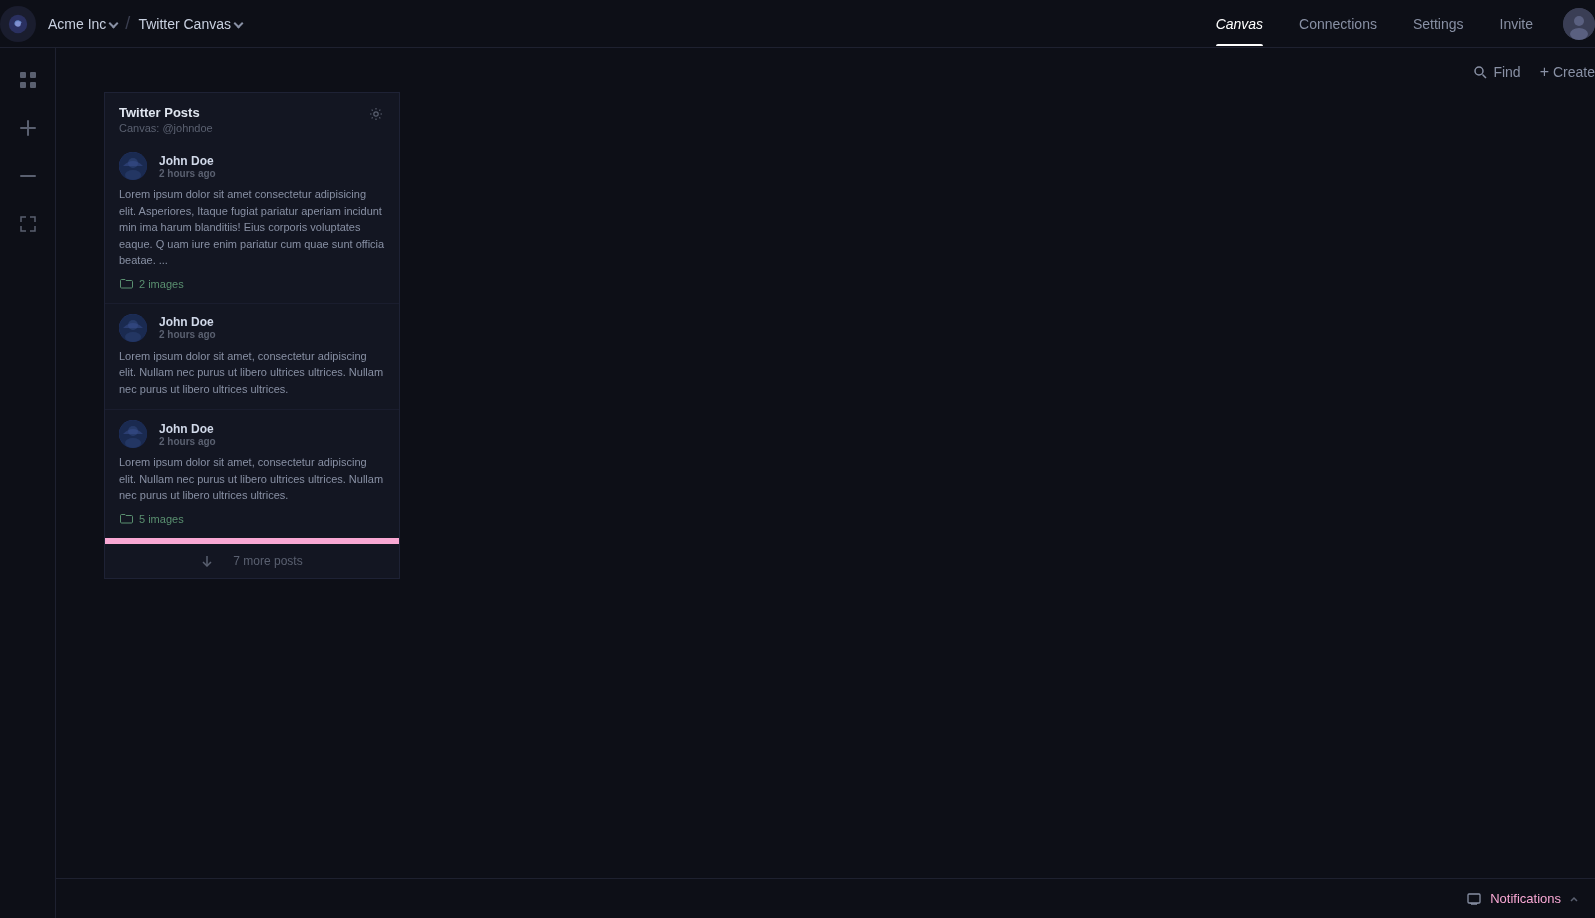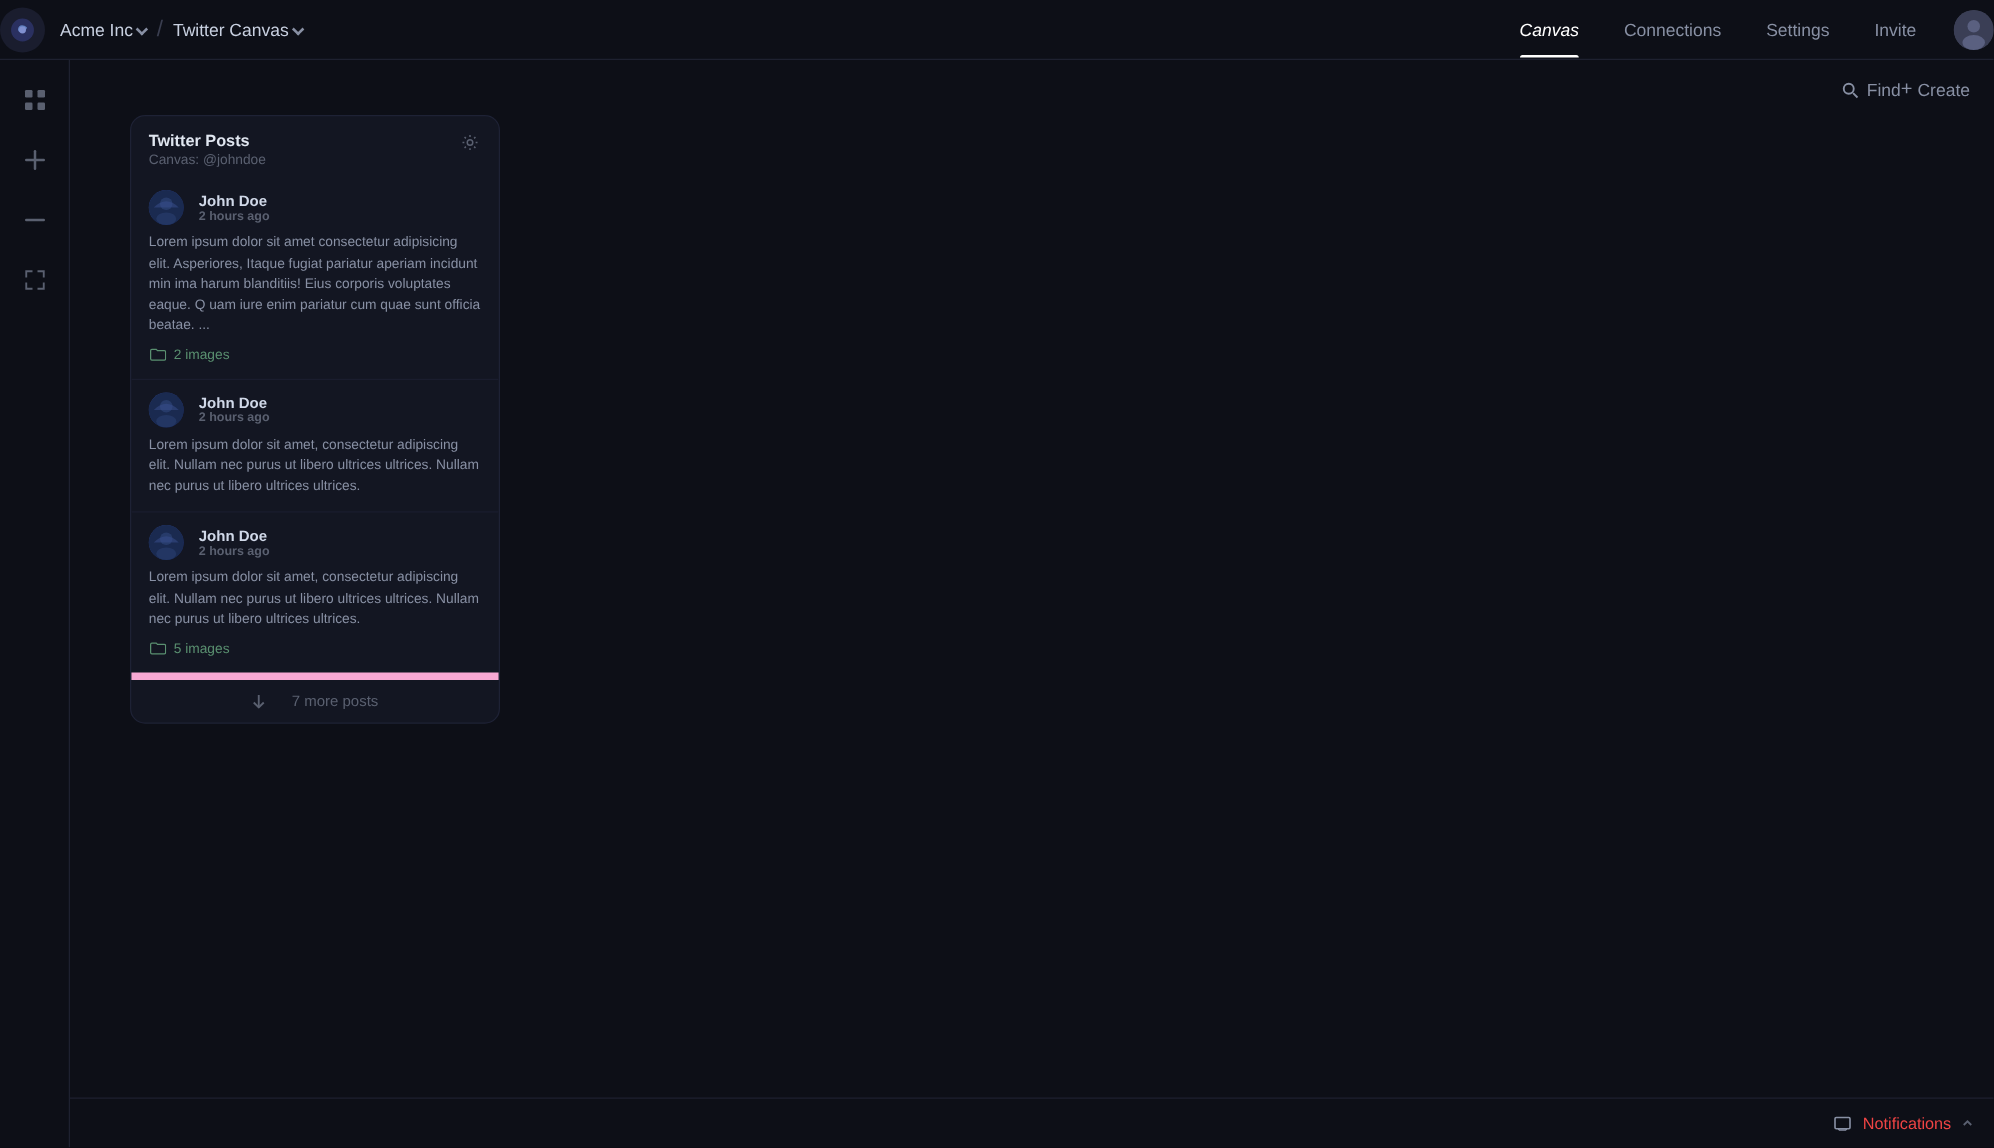--- a/index.html
+++ b/index.html
@@ -140,24 +140,24 @@
       right: 0;
       bottom: 0;
       background: #0d0f17;
       overflow: hidden;
     }
 
     
     .canvas-toolbar {
       position: absolute;
       top: 16px;
-      right: 19px;
+      right: 0;
       display: flex;
       align-items: flex-start;
-      gap: 0;
+      gap: 19px;
       z-index: 5;
     }
     .toolbar-find {
       display: flex;
       align-items: center;
       gap: 6px;
       color: #8890a4;
       font-size: 14px;
       cursor: pointer;
     }
@@ -170,21 +170,21 @@
       cursor: pointer;
     }
 
     
     .widget {
       position: absolute;
       top: 44px;
       left: 48px;
       width: 296px;
       background: #131622;
-      border-radius: 12px;
+      border-radius: 0;
       border: 1px solid #1e2235;
       overflow: hidden;
       display: flex;
       flex-direction: column;
     }
     .widget-header {
       padding: 12px 14px 8px;
       display: flex;
       align-items: flex-start;
       justify-content: space-between;
@@ -315,21 +315,21 @@
       padding: 0 16px;
       gap: 8px;
     }
     .notif-content {
       display: flex;
       align-items: center;
       gap: 8px;
     }
     .notif-label {
       font-size: 13px;
-      color: #ef4444;
+      color: #f9a8d4;
     }
     .notif-chevron {
       color: #5a6070;
       cursor: pointer;
     }
 
     
     .chevron-down {
       display: inline-block;
       width: 10px;

